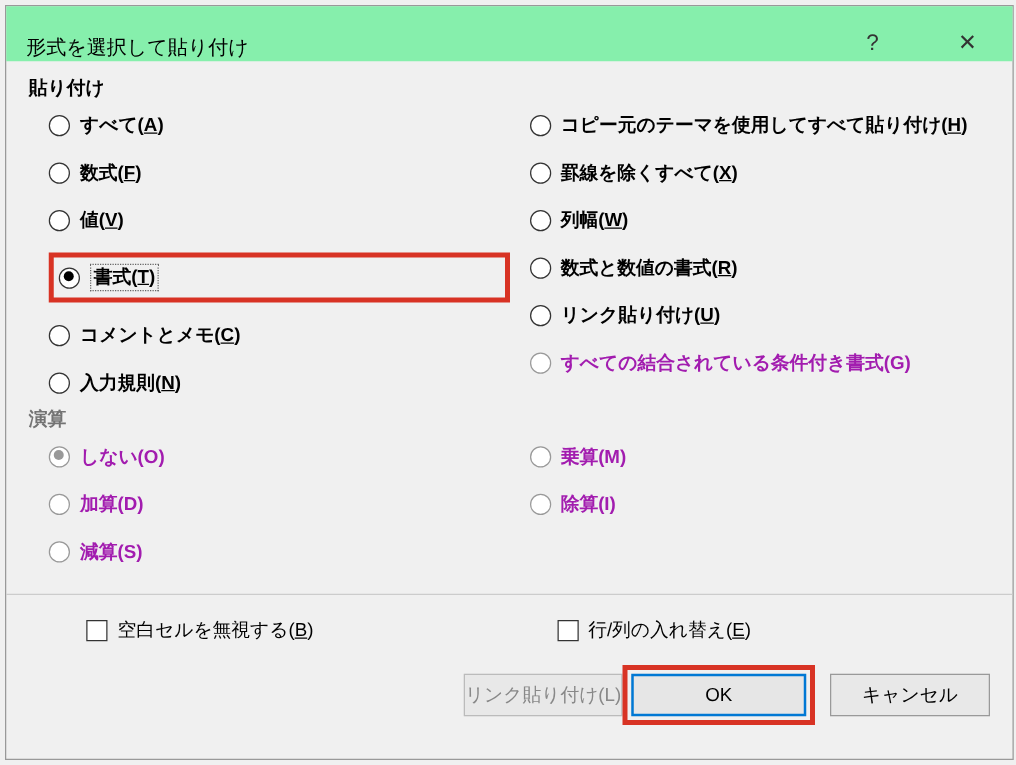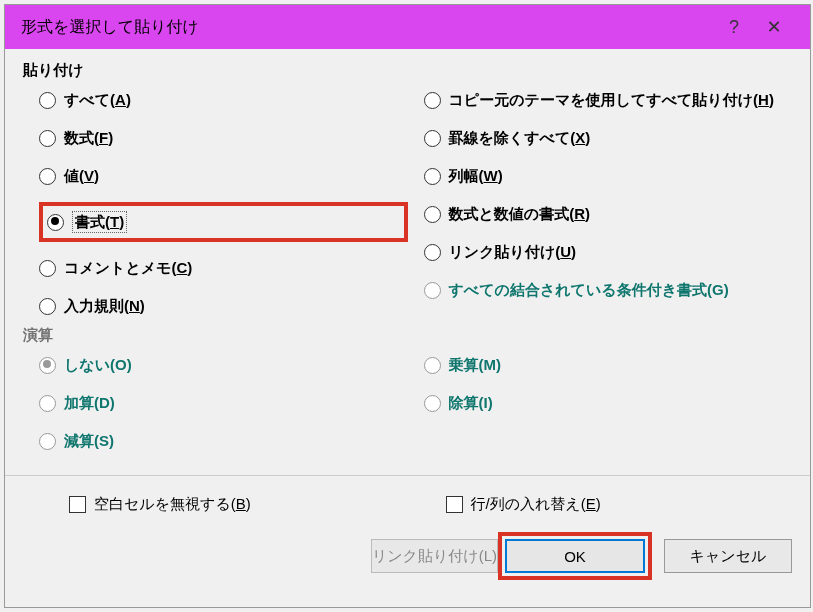--- a/index.html
+++ b/index.html
@@ -13,23 +13,24 @@
 .dialog {
   width: 807px;
   height: 604px;
   background: #f0f0f0;
   border: 1px solid #999;
   position: relative;
 }
 .titlebar {
   height: 44px;
   display: flex;
-  align-items: center;
+  align-items: flex-end;
   padding: 0 16px;
-  background: #d946ef;
+  background: #86efac;
+  gap: 36px;
 }
 .title { font-size: 16px; flex: 1; }
 .title-btn {
   width: 40px; height: 30px;
   display: flex; align-items: center; justify-content: center;
   font-size: 18px; color: #333;
 }
 .body { padding: 12px 18px 14px 18px; font-weight: bold; }
 .group { margin-bottom: 8px; }
 .group-title {
@@ -48,21 +49,21 @@
   border: 1.5px solid #333; background: #fff; position: relative;
   display: inline-block; flex-shrink: 0;
 }
 .radio.disabled { border-color: #999; }
 .radio.selected::after {
   content: ""; position: absolute; top: 2.5px; left: 2.5px;
   width: 8px; height: 8px; border-radius: 50%; background: #000;
 }
 .radio.selected.disabled::after { background: #999; }
 .radio-label { font-size: 15px; }
-.radio-label.disabled { color: #0f766e; }
+.radio-label.disabled { color: #a21caf; }
 .underline { text-decoration: underline; }
 .focus-rect { border: 1px dotted #666; padding: 0 2px; line-height: 1.3; display: inline-block; text-align: center; }
 .highlight-red { border: 4px solid #d83324; padding: 4px; display: inline-block; }
 .check {
   width: 17px; height: 17px; border: 1.5px solid #333; background: #fff; flex-shrink: 0;
 }
 .bottom-row {
   display: flex; justify-content: flex-end; align-items: center;
   padding: 12px 18px 16px;
 }

